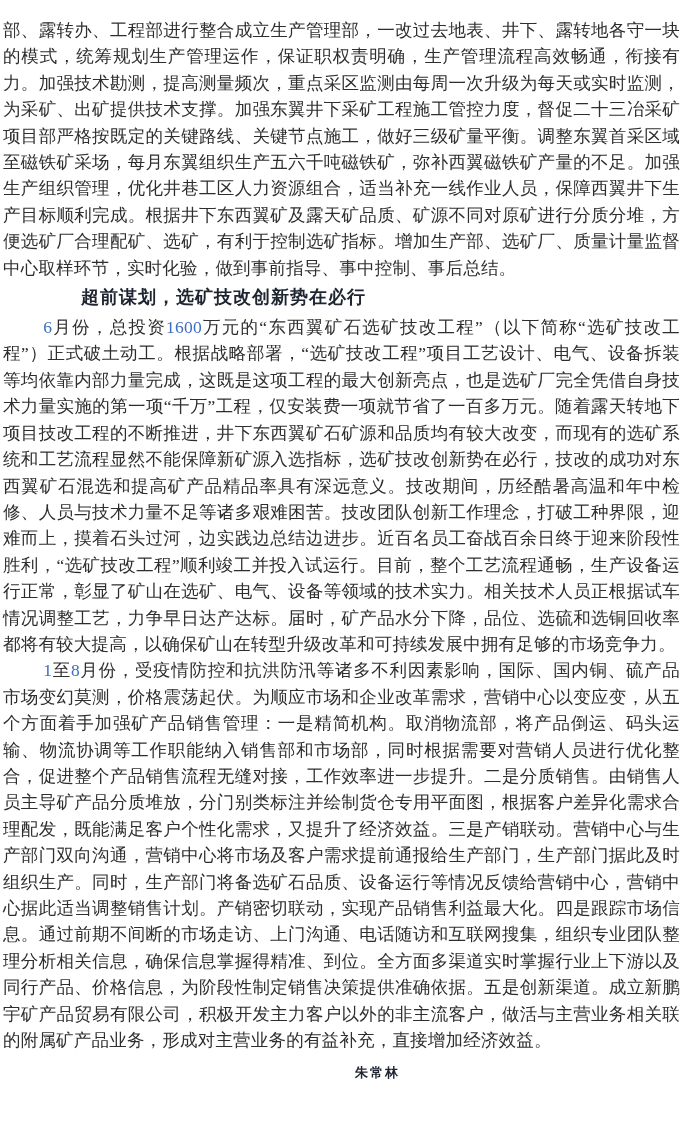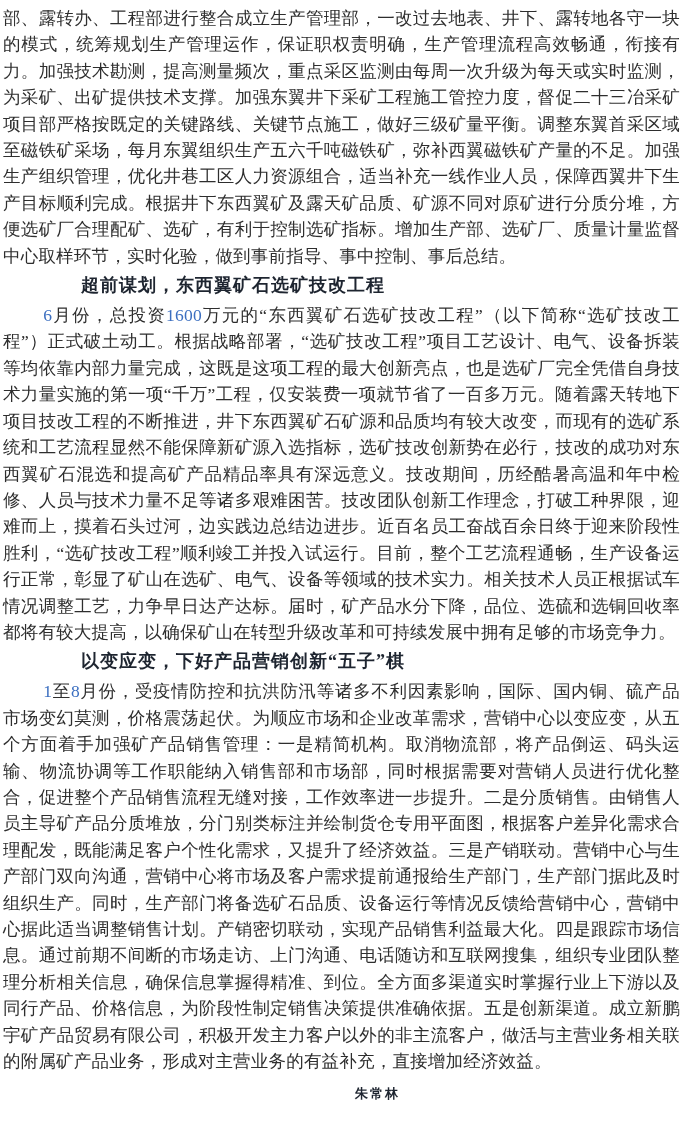--- a/index.html
+++ b/index.html
@@ -11,21 +11,21 @@
   * { margin: 0; padding: 0; box-sizing: border-box; }
   html, body {
     width: 683px;
     background: var(--bg);
     font-family: "Liberation Serif", "DejaVu Serif", serif;
   }
   body { height: 1147px; overflow: hidden; }
   .page {
     width: 683px;
     height: 1147px;
-    padding: 5px 3px 0 3px;
+    padding: 17px 3px 0 3px;
     background: var(--bg);
   }
   p.body-text {
     font-size: 17.5px;
     line-height: 26.4px;
     color: var(--text);
     text-align: justify;
     text-justify: inter-character;
     letter-spacing: 0.2px;
     word-break: break-all;
@@ -52,23 +52,22 @@
     letter-spacing: 2px;
   }
 </style>
 </head>
 <body>
 
 <div class="page">
 
   <p class="body-text">部、露转办、工程部进行整合成立生产管理部，一改过去地表、井下、露转地各守一块的模式，统筹规划生产管理运作，保证职权责明确，生产管理流程高效畅通，衔接有力。加强技术勘测，提高测量频次，重点采区监测由每周一次升级为每天或实时监测，为采矿、出矿提供技术支撑。加强东翼井下采矿工程施工管控力度，督促二十三冶采矿项目部严格按既定的关键路线、关键节点施工，做好三级矿量平衡。调整东翼首采区域至磁铁矿采场，每月东翼组织生产五六千吨磁铁矿，弥补西翼磁铁矿产量的不足。加强生产组织管理，优化井巷工区人力资源组合，适当补充一线作业人员，保障西翼井下生产目标顺利完成。根据井下东西翼矿及露天矿品质、矿源不同对原矿进行分质分堆，方便选矿厂合理配矿、选矿，有利于控制选矿指标。增加生产部、选矿厂、质量计量监督中心取样环节，实时化验，做到事前指导、事中控制、事后总结。</p>
 
-  <h3 class="section-heading">超前谋划，东西翼矿石选矿技改工程</h3>
+  <h3 class="section-heading">超前谋划，选矿技改创新势在必行</h3>
 
   <p class="body-text indented"><span class="num">6</span>月份，总投资<span class="num">1600</span>万元的“东西翼矿石选矿技改工程”（以下简称“选矿技改工程”）正式破土动工。根据战略部署，“选矿技改工程”项目工艺设计、电气、设备拆装等均依靠内部力量完成，这既是这项工程的最大创新亮点，也是选矿厂完全凭借自身技术力量实施的第一项“千万”工程，仅安装费一项就节省了一百多万元。随着露天转地下项目技改工程的不断推进，井下东西翼矿石矿源和品质均有较大改变，而现有的选矿系统和工艺流程显然不能保障新矿源入选指标，选矿技改创新势在必行，技改的成功对东西翼矿石混选和提高矿产品精品率具有深远意义。技改期间，历经酷暑高温和年中检修、人员与技术力量不足等诸多艰难困苦。技改团队创新工作理念，打破工种界限，迎难而上，摸着石头过河，边实践边总结边进步。近百名员工奋战百余日终于迎来阶段性胜利，“选矿技改工程”顺利竣工并投入试运行。目前，整个工艺流程通畅，生产设备运行正常，彰显了矿山在选矿、电气、设备等领域的技术实力。相关技术人员正根据试车情况调整工艺，力争早日达产达标。届时，矿产品水分下降，品位、选硫和选铜回收率都将有较大提高，以确保矿山在转型升级改革和可持续发展中拥有足够的市场竞争力。</p>
 
-  <h3 class="section-heading">以变应变，下好产品营销创新“五子”棋</h3>
 
   <p class="body-text indented"><span class="num">1</span>至<span class="num">8</span>月份，受疫情防控和抗洪防汛等诸多不利因素影响，国际、国内铜、硫产品市场变幻莫测，价格震荡起伏。为顺应市场和企业改革需求，营销中心以变应变，从五个方面着手加强矿产品销售管理：一是精简机构。取消物流部，将产品倒运、码头运输、物流协调等工作职能纳入销售部和市场部，同时根据需要对营销人员进行优化整合，促进整个产品销售流程无缝对接，工作效率进一步提升。二是分质销售。由销售人员主导矿产品分质堆放，分门别类标注并绘制货仓专用平面图，根据客户差异化需求合理配发，既能满足客户个性化需求，又提升了经济效益。三是产销联动。营销中心与生产部门双向沟通，营销中心将市场及客户需求提前通报给生产部门，生产部门据此及时组织生产。同时，生产部门将备选矿石品质、设备运行等情况反馈给营销中心，营销中心据此适当调整销售计划。产销密切联动，实现产品销售利益最大化。四是跟踪市场信息。通过前期不间断的市场走访、上门沟通、电话随访和互联网搜集，组织专业团队整理分析相关信息，确保信息掌握得精准、到位。全方面多渠道实时掌握行业上下游以及同行产品、价格信息，为阶段性制定销售决策提供准确依据。五是创新渠道。成立新鹏宇矿产品贸易有限公司，积极开发主力客户以外的非主流客户，做活与主营业务相关联的附属矿产品业务，形成对主营业务的有益补充，直接增加经济效益。</p>
 
   <div class="author-byline">朱常林</div>
 
 </div>
 
 </body></html>

